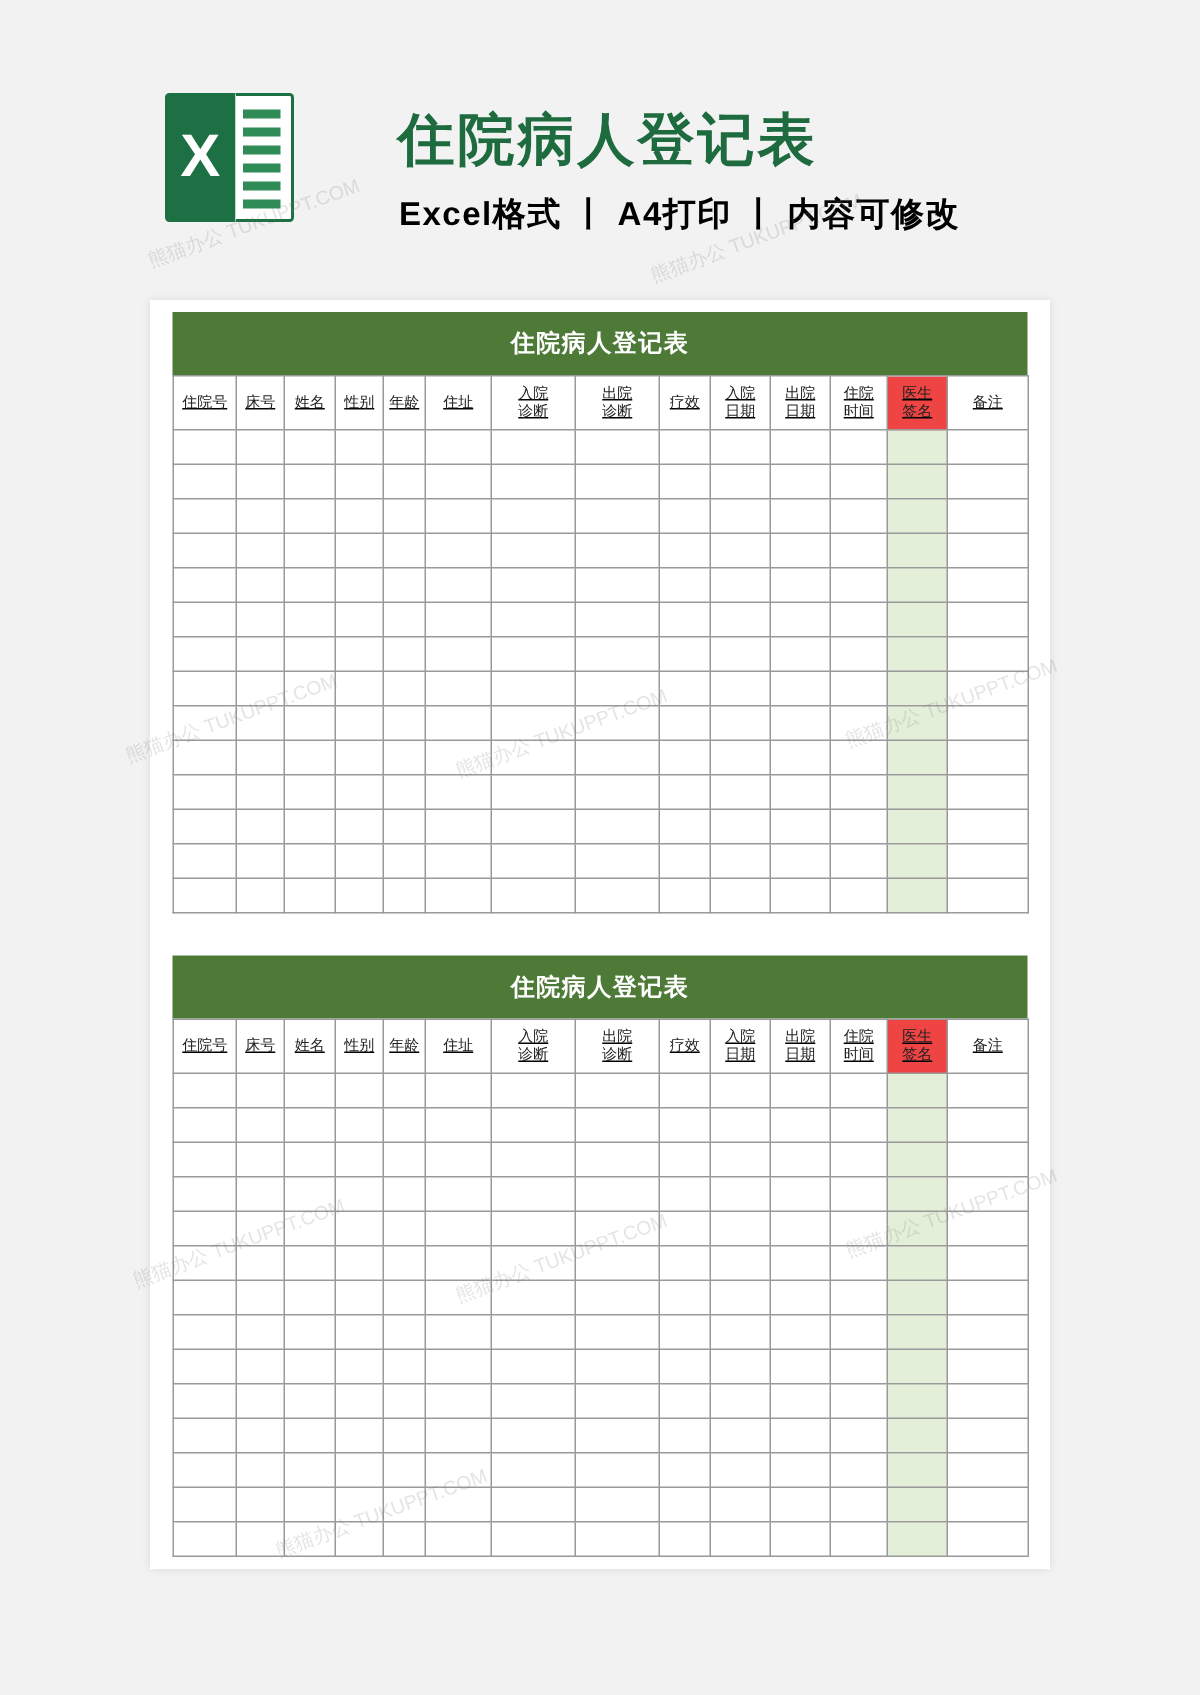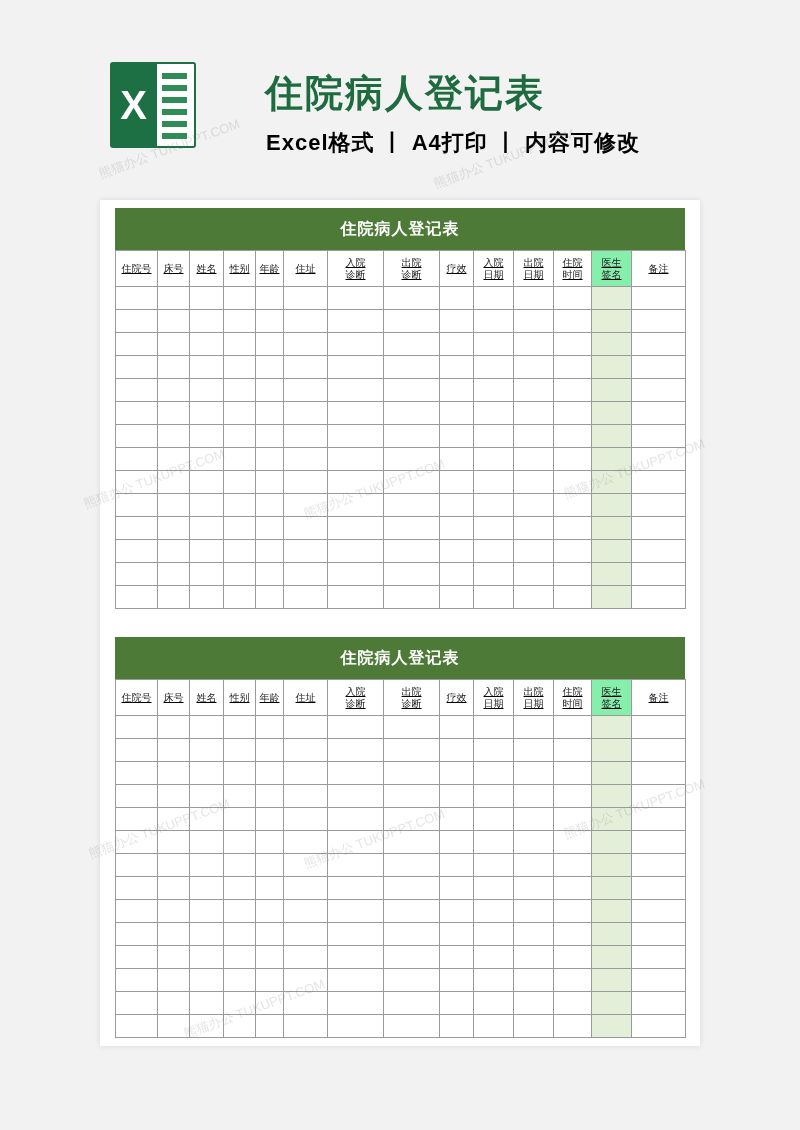--- a/index.html
+++ b/index.html
@@ -139,21 +139,21 @@
     padding: 0;
     font-weight: normal;
   }
   table.reg th {
     height: 36px;
     line-height: 12px;
     font-weight: normal;
   }
   table.reg td { height: 23px; }
   table.reg td.sign { background: #e3efd9; }
-  table.reg th.sign { background: #86efac; }
+  table.reg th.sign { background: #ef4444; }
 
   
   .wm {
     position: absolute;
     font-size: 13px;
     color: rgba(120,120,120,0.20);
     transform: rotate(-20deg);
     white-space: nowrap;
     pointer-events: none;
     font-family: "Liberation Sans", sans-serif;

